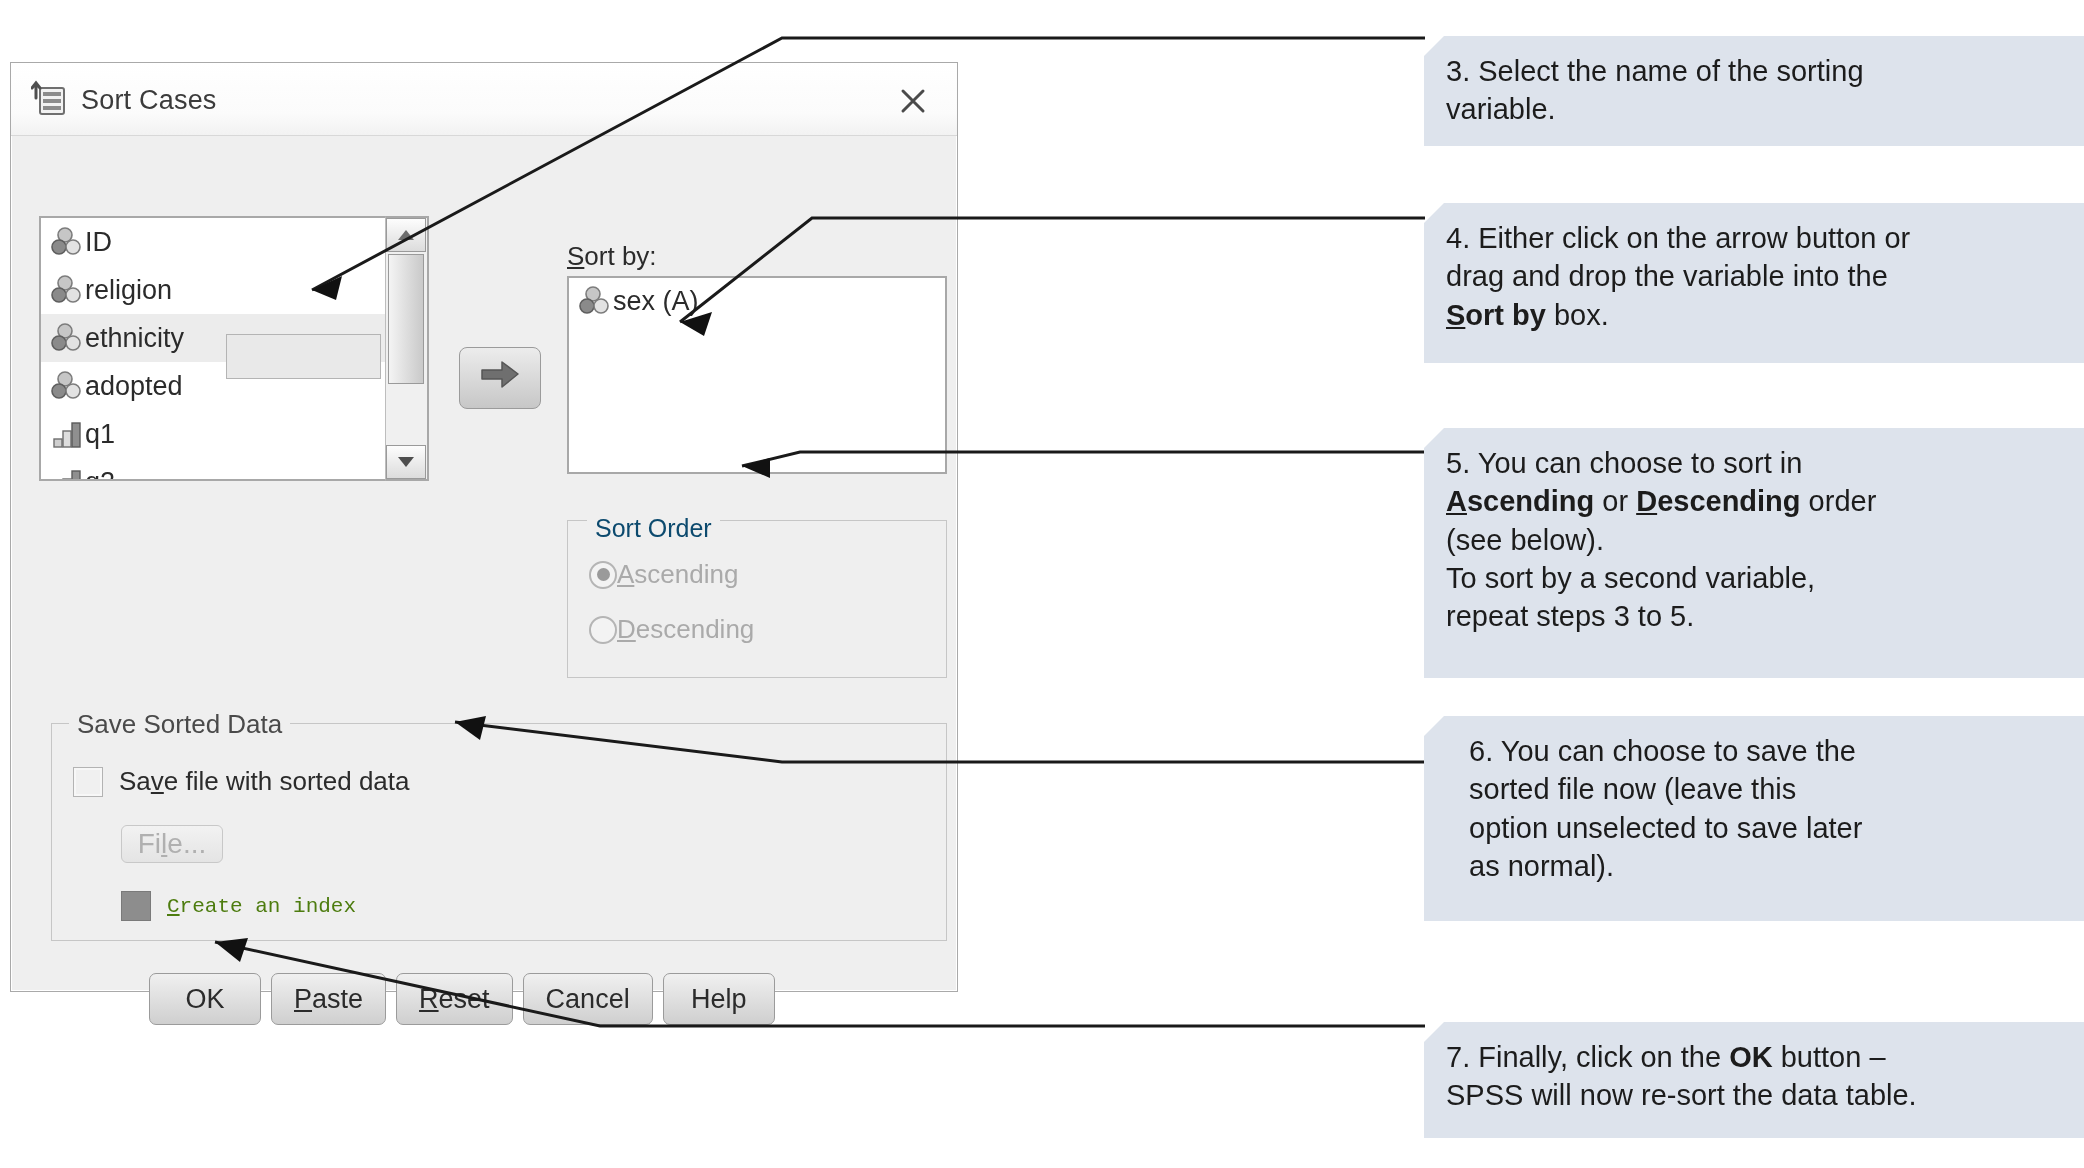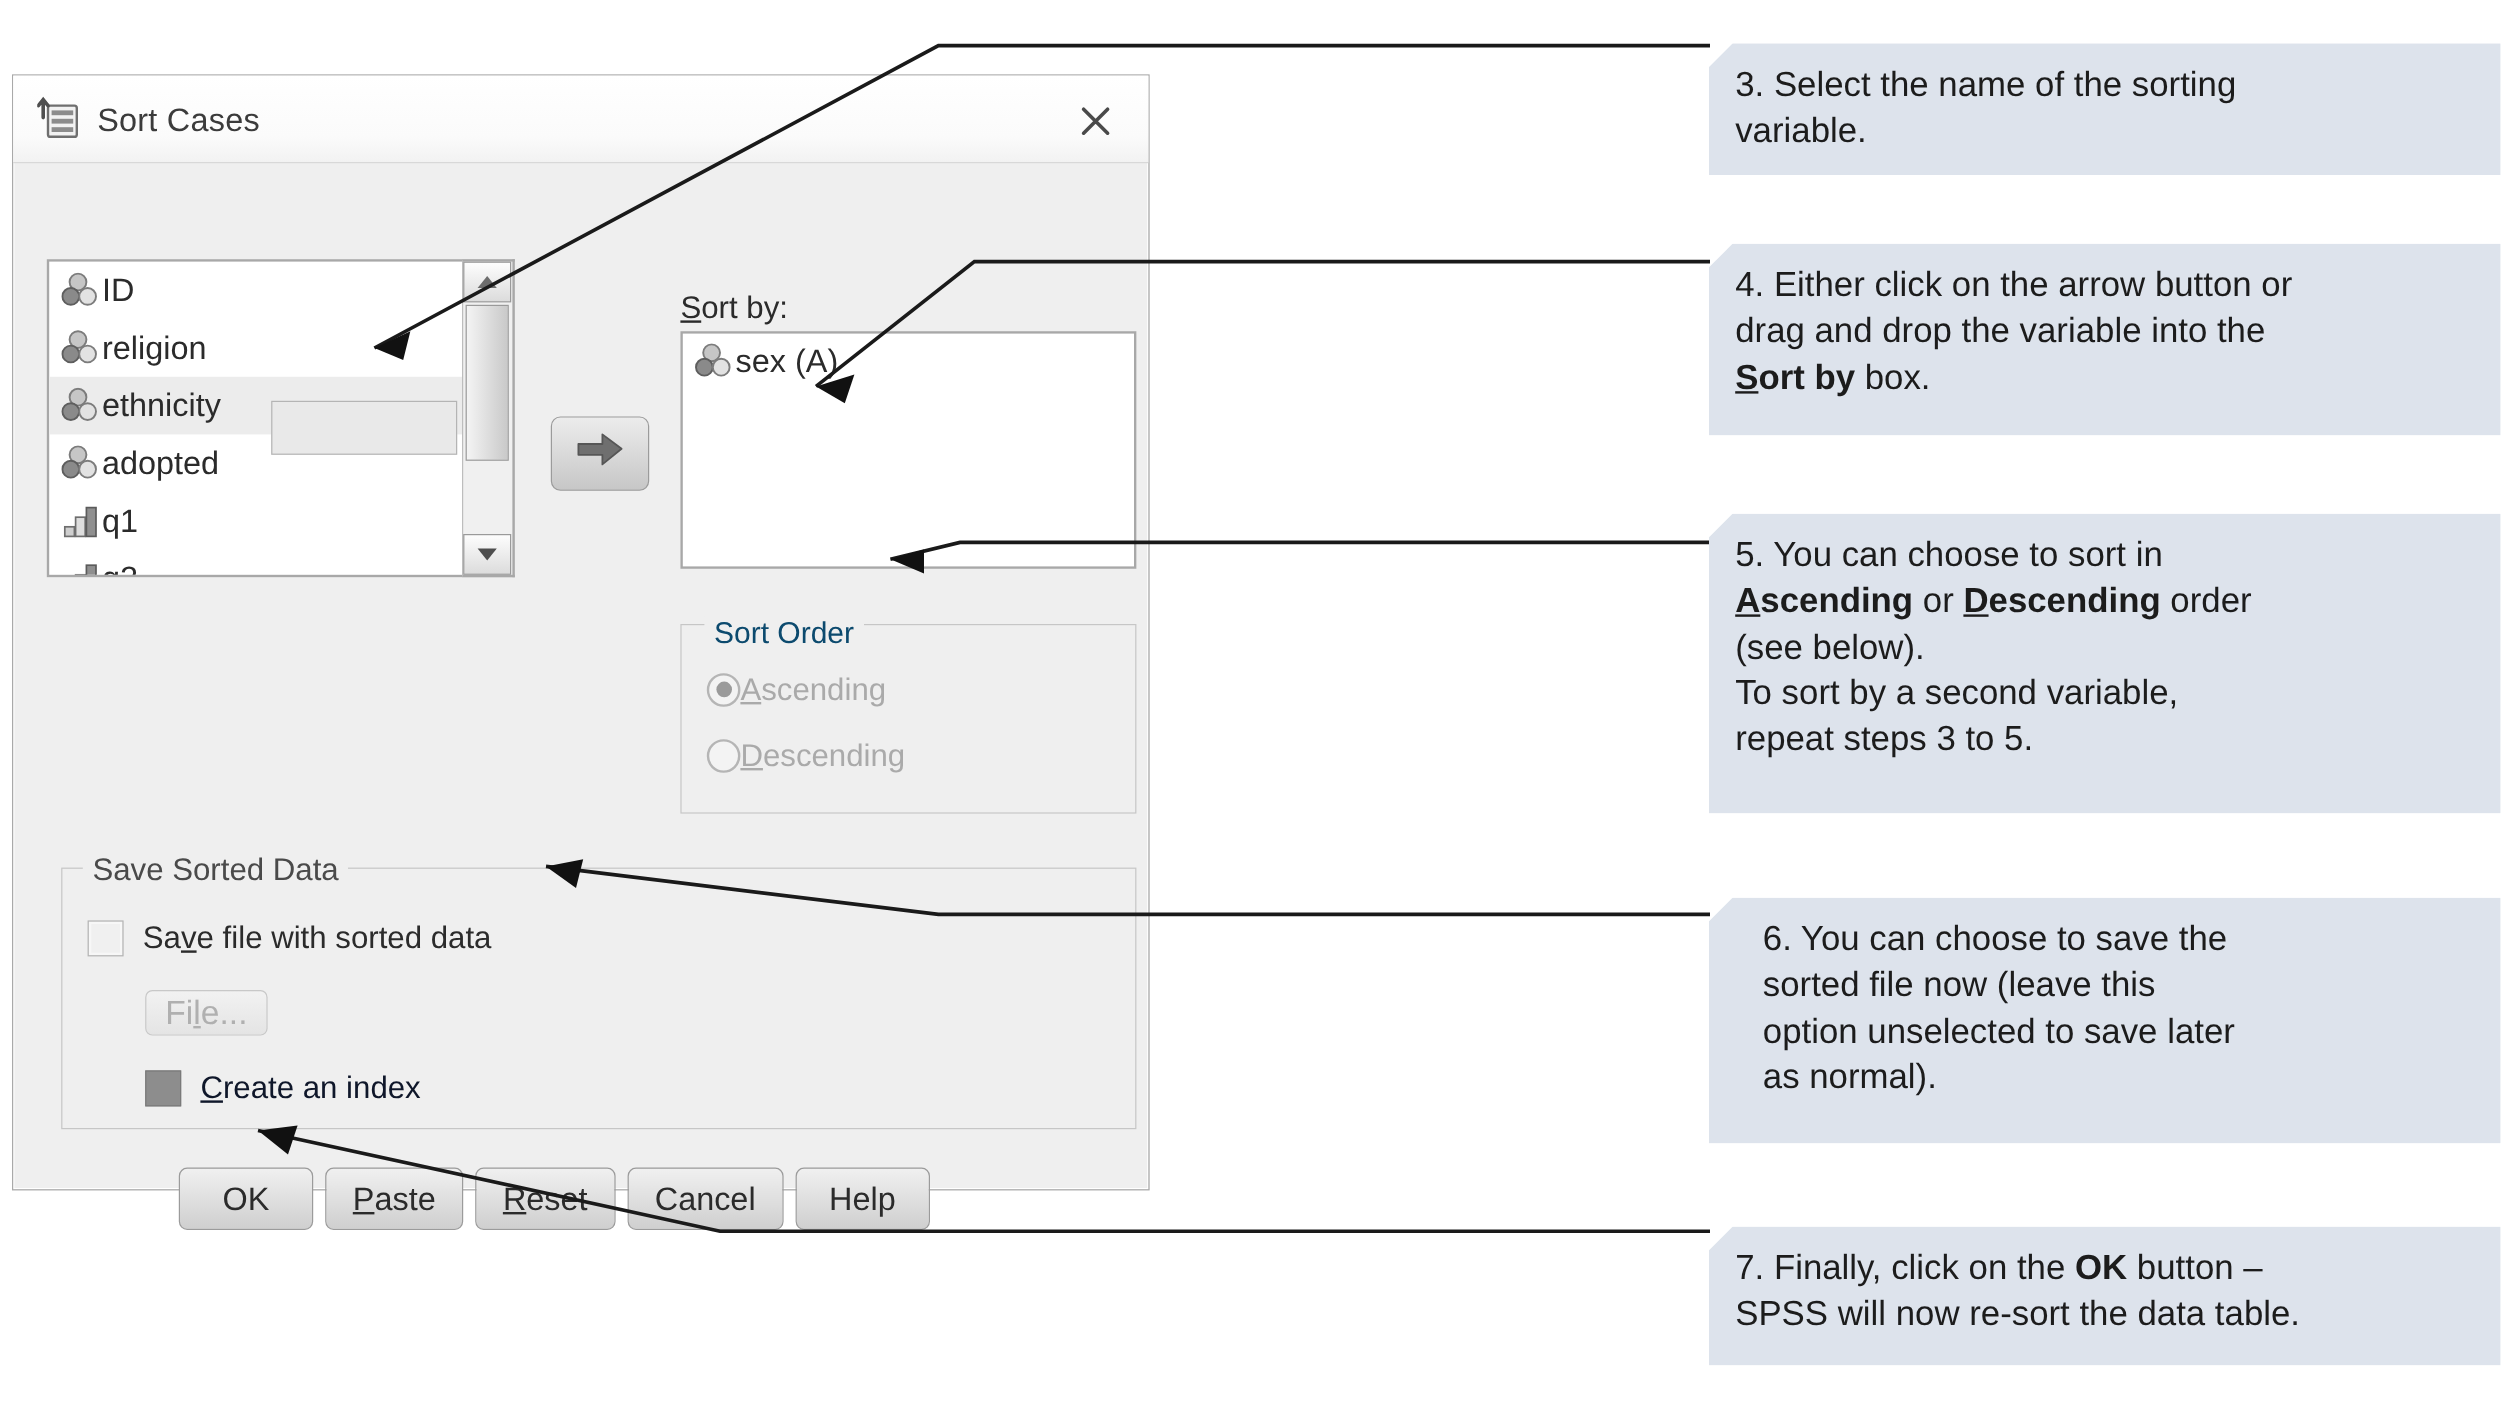--- a/index.html
+++ b/index.html
@@ -118,21 +118,21 @@
   }
   .chkbox.filled{background:#8d8d8d;box-shadow:none;border-color:#7a7a7a;}
   #save-chk-label{font-size:26px;color:#2b2b2b;margin-left:16px;}
   #file-btn{
     position:absolute;left:110px;top:762px;width:102px;height:38px;
     background:linear-gradient(#f2f2f2,#e4e4e4);border:1px solid #c8c8c8;border-radius:6px;
     box-sizing:border-box;display:flex;align-items:center;justify-content:center;
     font-size:28px;color:#b0b0b0;cursor:pointer;
   }
   #index-chk-row{position:absolute;left:110px;top:828px;display:flex;align-items:center;cursor:pointer;}
-  #index-chk-label{font-size:26px;color:#0f172a;margin-left:16px;}
+  #index-chk-label{font-size:21px;color:#4d7c0f;margin-left:16px;font-family:Liberation Mono, monospace;}
 
   
   #btn-row{position:absolute;left:138px;top:910px;display:flex;gap:10px;}
   .dlg-btn{
     height:52px;padding:0 22px;min-width:112px;
     background:linear-gradient(#f0f0f0,#cfcfcf);border:1px solid #9b9b9b;border-radius:7px;
     display:flex;align-items:center;justify-content:center;
     font-size:27px;color:#2b2b2b;box-sizing:border-box;cursor:pointer;
   }
 
@@ -354,21 +354,21 @@
 </div>
 
 <div class="callout" id="callout-5" style="left:1424px;top:428px;width:660px;height:250px;">
   <span><span>5.</span><span> You can choose to sort in</span></span><br>
   <span><b><u>A</u><span>scending</span></b><span> or </span><b><u>D</u><span>escending</span></b><span> order</span></span><br>
   <span>(see below).</span><br>
   <span>To sort by a second variable,</span><br>
   <span>repeat steps 3 to 5.</span>
 </div>
 
-<div class="callout" id="callout-6" style="left:1424px;top:748px;width:660px;height:205px;padding-left:45px;">
+<div class="callout" id="callout-6" style="left:1424px;top:716px;width:660px;height:205px;padding-left:45px;">
   <span><span>6.</span><span> You can choose to save the</span></span><br>
   <span>sorted file now (leave this</span><br>
   <span>option unselected to save later</span><br>
   <span>as normal).</span>
 </div>
 
 <div class="callout" id="callout-7" style="left:1424px;top:1022px;width:660px;height:116px;">
   <span><span>7.</span><span> Finally, click on the </span><b>OK</b><span> button –</span></span><br>
   <span>SPSS will now re-sort the data table.</span>
 </div>

